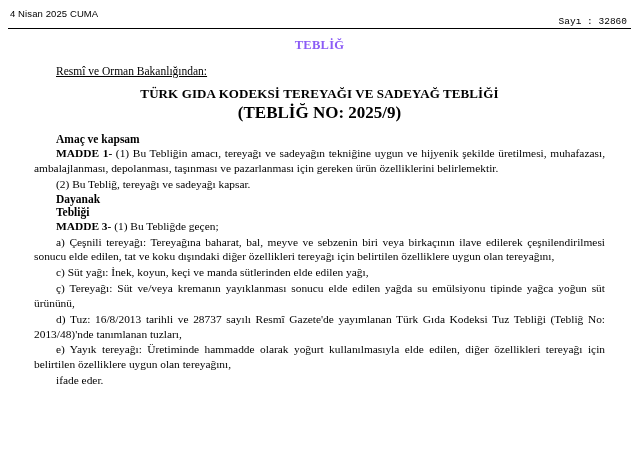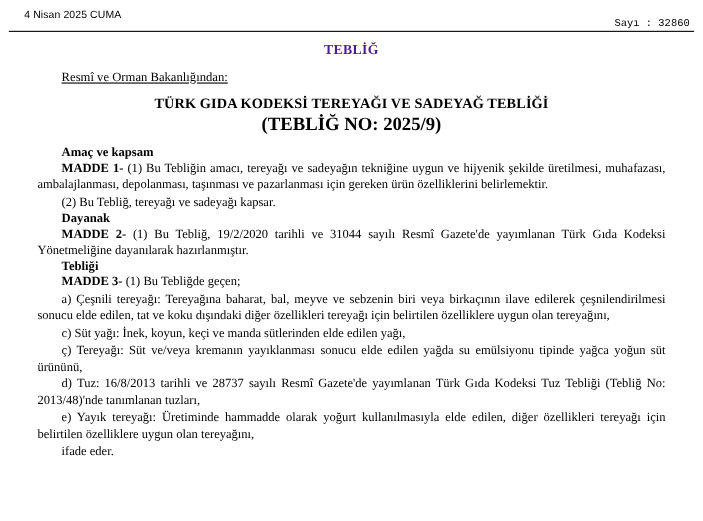--- a/index.html
+++ b/index.html
@@ -23,21 +23,21 @@
   }
   
   .masthead {
     position: relative;
     height: 28px;
     padding: 6px 14px 0 10px;
     box-sizing: border-box;
   }
   .masthead .date {
     position: absolute;
-    left: 22px;
+    left: 10px;
     top: 8px;
     font-family: "Liberation Sans", sans-serif;
     font-size: 9.5px;
     letter-spacing: 0.1px;
   }
   .masthead .title {
     position: absolute;
     left: 0;
     right: 0;
     top: 3px;
@@ -59,21 +59,21 @@
     height: 1px;
     background: #000000;
     margin: 0 8px;
   }
   .doc-body {
     padding: 7px 34px 0 34px;
     box-sizing: border-box;
   }
   .section-kicker {
     text-align: center;
-    color: #4c1d95;
+    color: #8b5cf6;
     font-family: "Liberation Serif", serif;
     font-weight: bold;
     font-size: 12.5px;
     margin: 2px 0 12px 0;
     letter-spacing: 0.3px;
   }
   .issuer {
     font-size: 11.5px;
     text-decoration: underline;
     margin: 0 0 9px 22px;
@@ -127,21 +127,20 @@
     <div class="issuer">Resmî ve Orman Bakanlığından:</div>
 
     <div class="doc-title">TÜRK GIDA KODEKSİ TEREYAĞI VE SADEYAĞ TEBLİĞİ</div>
     <div class="doc-subtitle">(TEBLİĞ NO: 2025/9)</div>
 
     <div class="head2">Amaç ve kapsam</div>
     <p class="para"><b>MADDE 1-</b> <span>(1) Bu Tebliğin amacı, tereyağı ve sadeyağın tekniğine uygun ve hijyenik şekilde üretilmesi, muhafazası, ambalajlanması, depolanması, taşınması ve pazarlanması için gereken ürün özelliklerini belirlemektir.</span></p>
     <p class="para">(2) Bu Tebliğ, tereyağı ve sadeyağı kapsar.</p>
 
     <div class="head2">Dayanak</div>
-    <p class="para"><b>MADDE 2-</b> (1) Bu Tebliğ, 19/2/2020 tarihli ve 31044 sayılı Resmî Gazete'de yayımlanan Türk Gıda Kodeksi Yönetmeliğine dayanılarak hazırlanmıştır.</p>
 
     <div class="head2">Tebliği</div>
     <p class="para"><b>MADDE 3-</b> (1) Bu Tebliğde geçen;</p>
     <p class="para">a) Çeşnili tereyağı: Tereyağına baharat, bal, meyve ve sebzenin biri veya birkaçının ilave edilerek çeşnilendirilmesi sonucu elde edilen, tat ve koku dışındaki diğer özellikleri tereyağı için belirtilen özelliklere uygun olan tereyağını,</p>
     <p class="para">c) Süt yağı: İnek, koyun, keçi ve manda sütlerinden elde edilen yağı,</p>
     <p class="para">ç) Tereyağı: Süt ve/veya kremanın yayıklanması sonucu elde edilen yağda su emülsiyonu tipinde yağca yoğun süt ürününü,</p>
     <p class="para">d) Tuz: 16/8/2013 tarihli ve 28737 sayılı Resmî Gazete'de yayımlanan Türk Gıda Kodeksi Tuz Tebliği (Tebliğ No: 2013/48)'nde tanımlanan tuzları,</p>
     <p class="para">e) Yayık tereyağı: Üretiminde hammadde olarak yoğurt kullanılmasıyla elde edilen, diğer özellikleri tereyağı için belirtilen özelliklere uygun olan tereyağını,</p>
     <p class="para">ifade eder.</p>
 

